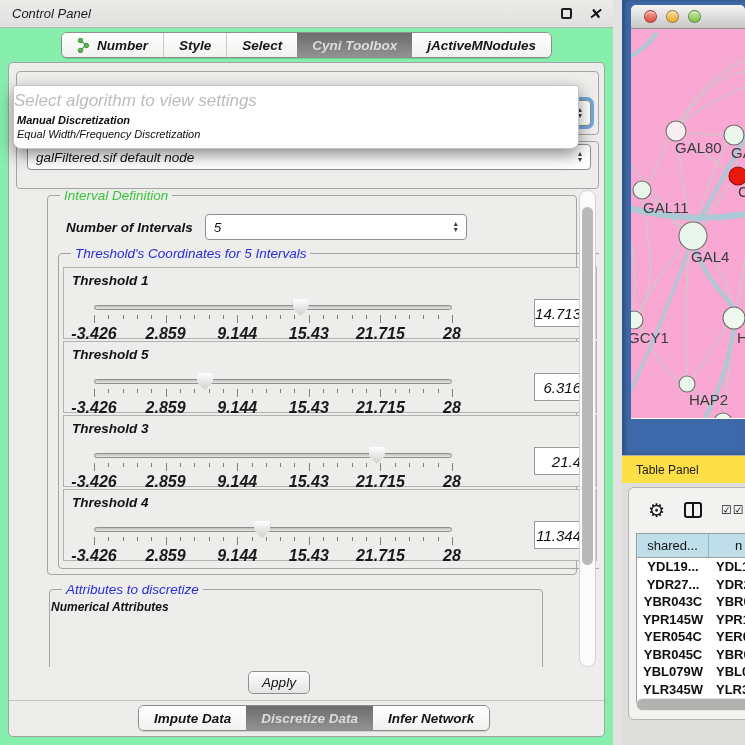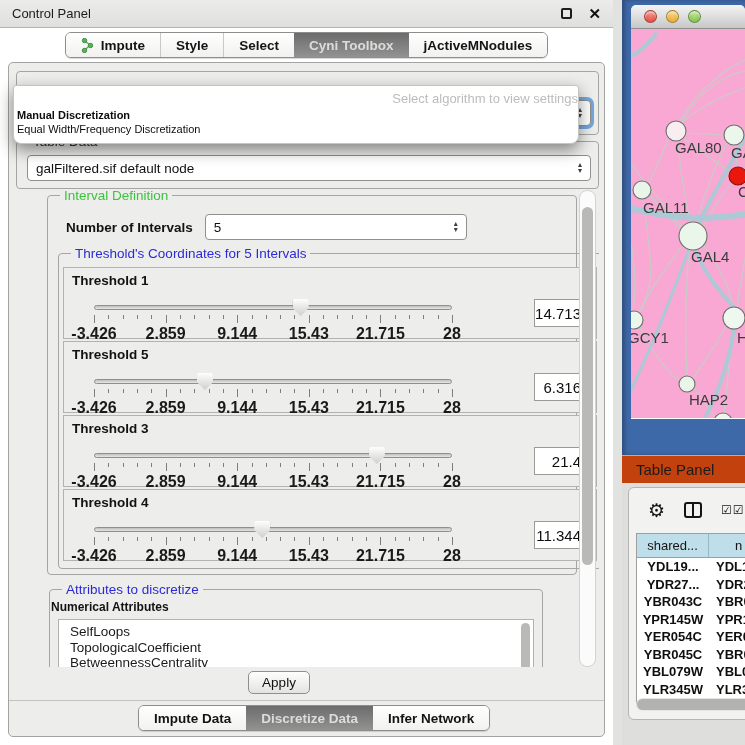--- a/index.html
+++ b/index.html
@@ -1,20 +1,20 @@
 <!DOCTYPE html>
 <html><head>
 <meta charset="utf-8">
 <style>
   * { margin:0; padding:0; box-sizing:border-box; }
   body { font-family:"Liberation Sans", sans-serif; background:#cfcfcd; }
   .screen { position:relative; width:745px; height:745px; overflow:hidden; background:#e2e2e0; font-family:"Liberation Sans", sans-serif; }
 
   
-  .cp { position:absolute; left:0; top:0; width:613px; height:745px; background:#ffffff; }
+  .cp { position:absolute; left:0; top:0; width:613px; height:745px; background:#86efac;font-style:italic; }
   .cp-titlebar { position:absolute; left:0; top:0; width:100%; height:28px; background:linear-gradient(#ececea,#dfdfdd); border-bottom:1px solid #b4b4b2; display:flex; align-items:center; padding:0 12px; font-size:13px; color:#1c1c1c; }
   .cp-titlebar .spacer { flex:1; }
   .float-box { width:11px; height:11px; border:2px solid #1c1c1c; border-radius:2px; margin-right:16px; }
   .close-x { font-size:15px; font-weight:bold; color:#111; line-height:1; }
 
   .cp-tabstrip { position:absolute; left:0; top:28px; width:100%; height:34px; display:flex; justify-content:center; align-items:center; }
   .seg { display:inline-flex; height:26px; background:#fdfdfd; border:1px solid #8d8d8b; border-radius:6px; overflow:hidden; font-size:13.5px; font-weight:bold; color:#141414; box-shadow:0 1px 1px rgba(0,0,0,.15); }
   .seg .segment { display:flex; align-items:center; gap:7px; padding:0 15px; position:relative; background:linear-gradient(#ffffff,#f1f1ef); }
   .seg .segment + .segment { border-left:1px solid #c9c9c7; }
   .seg .segment.selected { background:linear-gradient(#6c6c6c,#929292); color:#dcdcda; border-left:none; }
@@ -29,26 +29,26 @@
   .group-label.blue { color:#2b2bd6; }
 
   .combo { background:#fff; border:1px solid #8f8f8d; border-radius:4px; display:flex; align-items:center; padding:0 8px; font-size:13.5px; color:#111; }
   .combo .combo-value { flex:1; overflow:hidden; white-space:nowrap; }
   .combo-spinner { display:flex; flex-direction:column; align-items:center; line-height:6px; font-size:8px; color:#3e3e3e; font-family:"DejaVu Sans", sans-serif; }
 
   #algo-group { left:7px; top:8px; width:583px; height:64px; }
   #algo-combo { position:absolute; left:10px; right:7px; top:28px; height:26px; box-shadow:0 0 0 3px rgba(92,154,219,.85); }
 
   #algo-popup { position:absolute; left:4px; top:22px; width:566px; z-index:30; background:#ffffff; border:1px solid #c4c4c2; border-radius:3px 3px 8px 8px; box-shadow:0 6px 16px rgba(0,0,0,.45); padding:3px 0 7px 0; }
-  #algo-popup .hint { text-align:right; color:#bcbcbc; font-size:13px; padding:2px 0 2px 0; }
+  #algo-popup .hint { text-align:left; color:#bcbcbc; font-size:17px; padding:2px 0 2px 0; }
   #algo-popup .opt { font-size:11px; color:#0d0d0d; padding:1px 0 1px 3px; }
   #algo-popup .opt.bold { font-weight:bold; }
 
   #tdata-group { left:7px; top:78px; width:583px; height:48px; }
-  #tdata-combo { position:absolute; left:10px; right:7px; top:13px; height:26px; }
+  #tdata-combo { position:absolute; left:10px; right:7px; top:2px; height:26px; }
 
   #viewport { position:absolute; left:7px; top:127px; width:583px; height:477px; overflow:hidden; }
 
   #id-group { left:31px; top:5px; width:530px; height:380px; }
   .noi-row { position:absolute; left:18px; top:18px; display:flex; align-items:center; }
   .noi-label { font-weight:bold; font-size:13.5px; color:#121212; margin-right:12px; }
   #noi-combo { width:262px; height:26px; }
 
   #th-group { position:absolute; left:10px; top:57px; width:544px; height:316px; border:1px solid #a5a5a3; border-radius:4px;text-align:right; }
   #th-rows { position:absolute; left:4px; top:13px; right:4px; }
@@ -79,21 +79,21 @@
   
   #blue-frame { position:absolute; left:622px; top:0; width:123px; height:455px; background:#3e69a8; box-shadow:inset 3px 0 4px rgba(0,0,0,.25); }
   #mac-window { position:absolute; left:9px; top:5px; width:114px; height:414px; background:#fff; border-radius:6px 6px 0 0; }
   .mac-titlebar { height:24px; background:linear-gradient(#f5f5f5,#c7c7c7); border-bottom:1px solid #8e8e8c; border-radius:5px 5px 0 0; display:flex; align-items:center; padding-left:13px; gap:9px; }
   .light { width:13px; height:13px; border-radius:50%; border:1px solid rgba(0,0,0,.3); box-shadow:inset 0 2px 2px rgba(255,255,255,.6); }
   .light.red { background:radial-gradient(circle at 50% 35%, #f08a80, #dd3e33); }
   .light.yellow { background:radial-gradient(circle at 50% 35%, #f5cf7a, #e2a31f); }
   .light.green { background:radial-gradient(circle at 50% 35%, #b8e08a, #74b83d); }
   .net-canvas { position:relative; width:114px; height:389px; overflow:hidden; background:#f9a8d4; }
 
-  #tp-titlebar { position:absolute; left:622px; top:455px; width:123px; height:28px; background:#c2410c; border-top:1px solid #b0b0ae; display:flex; align-items:center; padding-left:14px; font-size:15px; color:#1c1c1c; }
+  #tp-titlebar { position:absolute; left:622px; top:455px; width:123px; height:28px; background:#fde047; border-top:1px solid #b0b0ae; display:flex; align-items:center; padding-left:14px; font-size:12px; color:#1c1c1c; }
   #tp-bg { position:absolute; left:622px; top:483px; width:123px; height:262px; background:#dededc; }
   #table-panel { position:absolute; left:628px; top:487px; width:132px; height:233px; background:#f2f2f0; border:1px solid #b5b5b3; border-radius:6px; }
   .tp-toolbar { position:absolute; left:0; top:0; height:44px; display:flex; align-items:center; gap:19px; padding-left:19px; }
   .gear { font-family:"DejaVu Sans", sans-serif; font-size:19px; color:#141414; line-height:1; }
   .cols-icon { width:18px; height:16px; border:2px solid #141414; border-radius:3px; display:flex; }
   .cols-icon i { display:block; width:2px; background:#141414; margin-left:6px; }
   .checks { font-family:"DejaVu Sans", sans-serif; font-size:12px; color:#141414; letter-spacing:1px; }
   .tp-table { position:absolute; left:7px; top:45px; width:120px; border:1px solid #9e9e9c; background:#fff; }
   .tp-head { display:flex; height:24px; background:#bedee9; border-bottom:1px solid #9e9e9c; font-size:13px; color:#141414; align-items:center; }
   .tp-head .c1 { width:72px; text-align:center; border-right:1px solid #94b9c6; align-self:stretch; display:flex; align-items:center; justify-content:center; }
@@ -124,21 +124,21 @@
     <div class="cp-tabstrip">
       <div class="seg">
         <div class="segment">
           <svg width="13" height="15" viewBox="0 0 13 15">
             <line x1="4" y1="3" x2="9" y2="7" stroke="#6a9f6a" stroke-width="1.2"></line>
             <line x1="4" y1="12" x2="9" y2="7" stroke="#6a9f6a" stroke-width="1.2"></line>
             <circle cx="3.5" cy="2.5" r="2.2" fill="#57b757" stroke="#2e7d2e" stroke-width="0.8"></circle>
             <circle cx="9.5" cy="7.5" r="2.2" fill="#57b757" stroke="#2e7d2e" stroke-width="0.8"></circle>
             <circle cx="3.5" cy="12.5" r="2.2" fill="#57b757" stroke="#2e7d2e" stroke-width="0.8"></circle>
           </svg>
-          <span>Impute</span>
+          <span>Number</span>
         </div>
         <div class="segment">
             <span>Style</span>
           </div>
         <div class="segment">
             <span>Select</span>
           </div>
         <div class="segment selected">
             <span>Cyni Toolbox</span>
           </div>
@@ -377,26 +377,20 @@
                 <div class="th-value">11.344</div>
               </div>
 
             </div>
           </div>
         </div>
 
         <div class="group" id="attr-group">
           <span class="group-label blue">Attributes to discretize</span>
           <span class="attr-title">Numerical Attributes</span>
-          <div class="attr-list" id="attr-list">
-            <div class="attr-scroll"></div>
-          <div>SelfLoops</div>
-              <div>TopologicalCoefficient</div>
-              <div>BetweennessCentrality</div>
-            </div>
         </div>
 
         <div id="vp-scroll">
           <div id="vp-thumb"></div>
         </div>
       </div>
 
       <div id="apply-btn">Apply</div>
       <div id="sep-line"></div>
 

